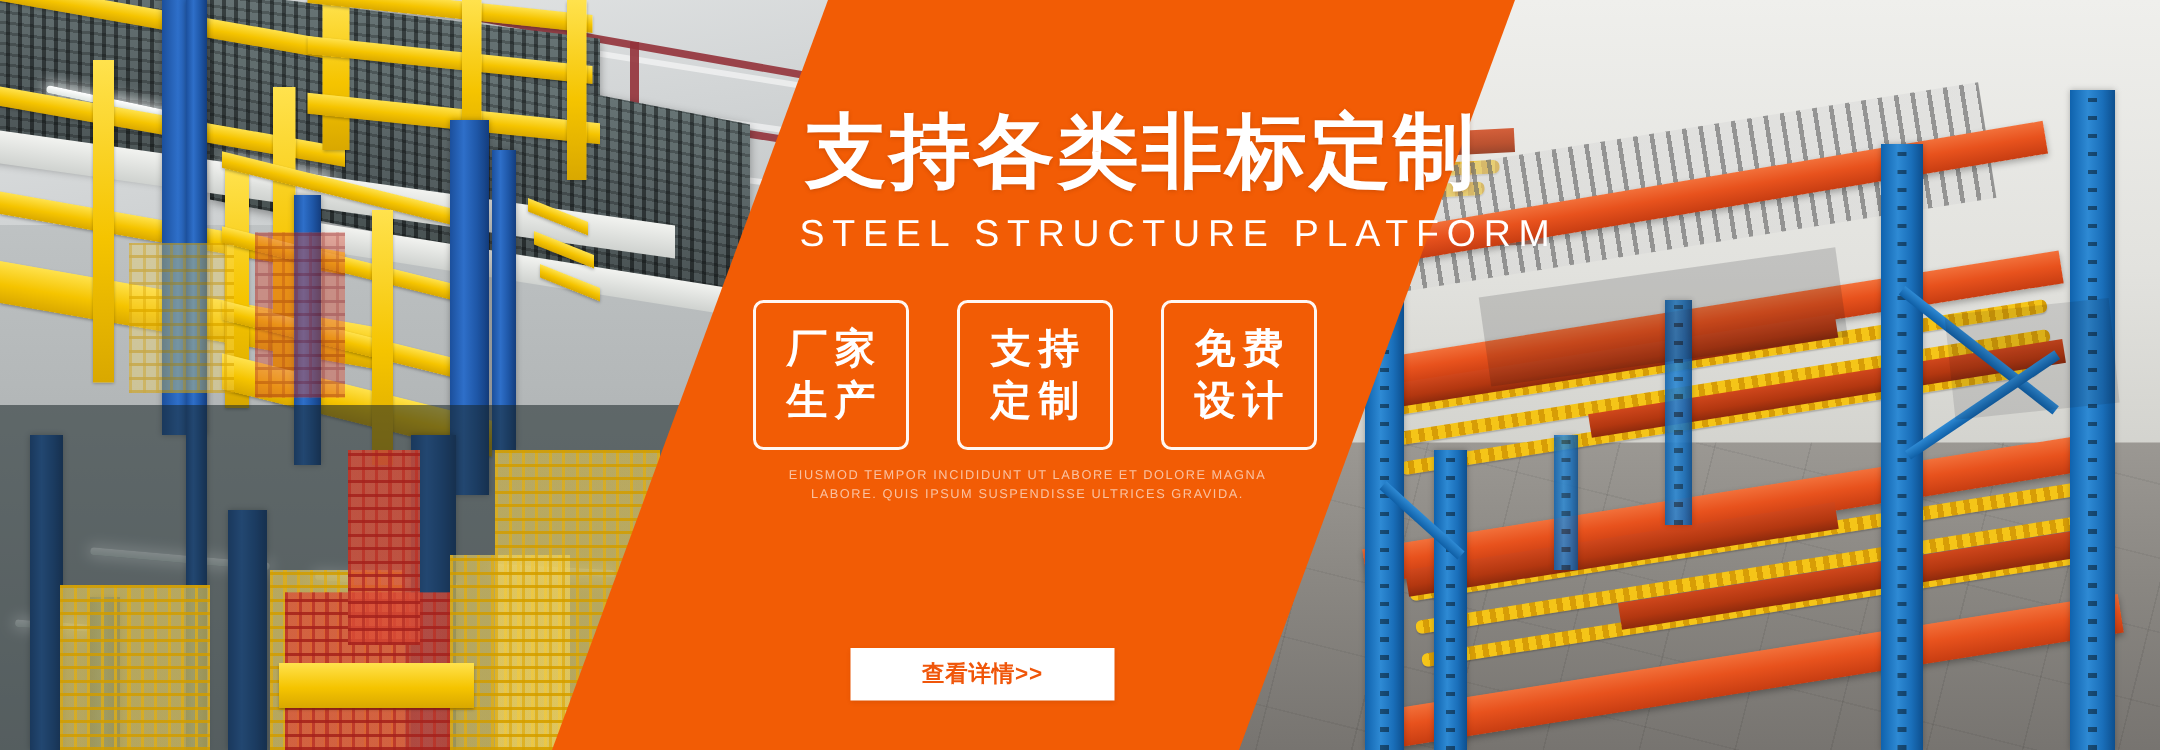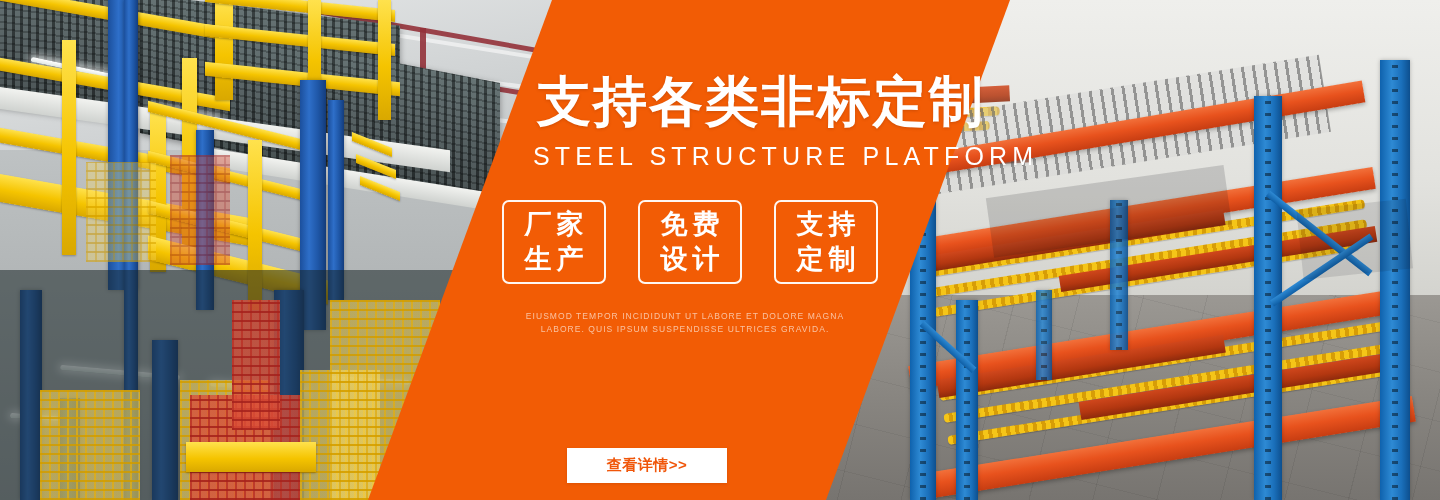--- a/index.html
+++ b/index.html
@@ -181,21 +181,21 @@
     letter-spacing:5.2px;
     line-height:1;
     white-space:nowrap;
   }
 
   .badges{
     position:absolute;left:502px;top:200px;
     display:flex;gap:32px;
   }
   .badge{
-    width:104px;height:84px;
+    width:104px;height:100px;
     border:2px solid rgba(255,255,255,.95);
     border-radius:7px;
     display:flex;flex-direction:column;
     align-items:center;justify-content:center;
     gap:2px;
   }
   .badge-line{
     color:#fff;font-size:27px;font-weight:bold;
     letter-spacing:5px;line-height:1.24;
     text-indent:5px;
@@ -206,22 +206,22 @@
     position:absolute;left:500px;top:310px;width:370px;
     text-align:center;
     color:rgba(255,255,255,.62);
     font-size:8.5px;
     letter-spacing:1.05px;
     line-height:13px;
     white-space:nowrap;
   }
 
   .cta{
-    position:absolute;left:567px;top:448px;
-    width:160px;height:35px;
+    position:absolute;left:567px;top:432px;
+    width:176px;height:35px;
     background:#ffffff;
     border:none;
     display:flex;align-items:center;justify-content:center;
     cursor:pointer;
     padding:0;
     box-shadow:0 1px 3px rgba(120,40,0,.18);
   }
   .cta-text{
     color:#f0560a;
     font-size:15px;
@@ -372,26 +372,26 @@
     <div class="headline">支持各类非标定制</div>
 
     <div class="subhead">STEEL STRUCTURE PLATFORM</div>
 
     <div class="badges">
       <div class="badge">
         <span class="badge-line">厂家</span>
         <span class="badge-line">生产</span>
       </div>
       <div class="badge">
+        <span class="badge-line">支持</span>
+        <span class="badge-line">定制</span>
+      </div>
+      <div class="badge">
         <span class="badge-line">免费</span>
         <span class="badge-line">设计</span>
-      </div>
-      <div class="badge">
-        <span class="badge-line">支持</span>
-        <span class="badge-line">定制</span>
       </div>
     </div>
 
     <div class="lorem">
       <div>EIUSMOD TEMPOR INCIDIDUNT UT LABORE ET DOLORE MAGNA</div>
       <div>LABORE. QUIS IPSUM SUSPENDISSE ULTRICES GRAVIDA.</div>
     </div>
 
     <button class="cta">
       <span class="cta-text">查看详情&gt;&gt;</span>

